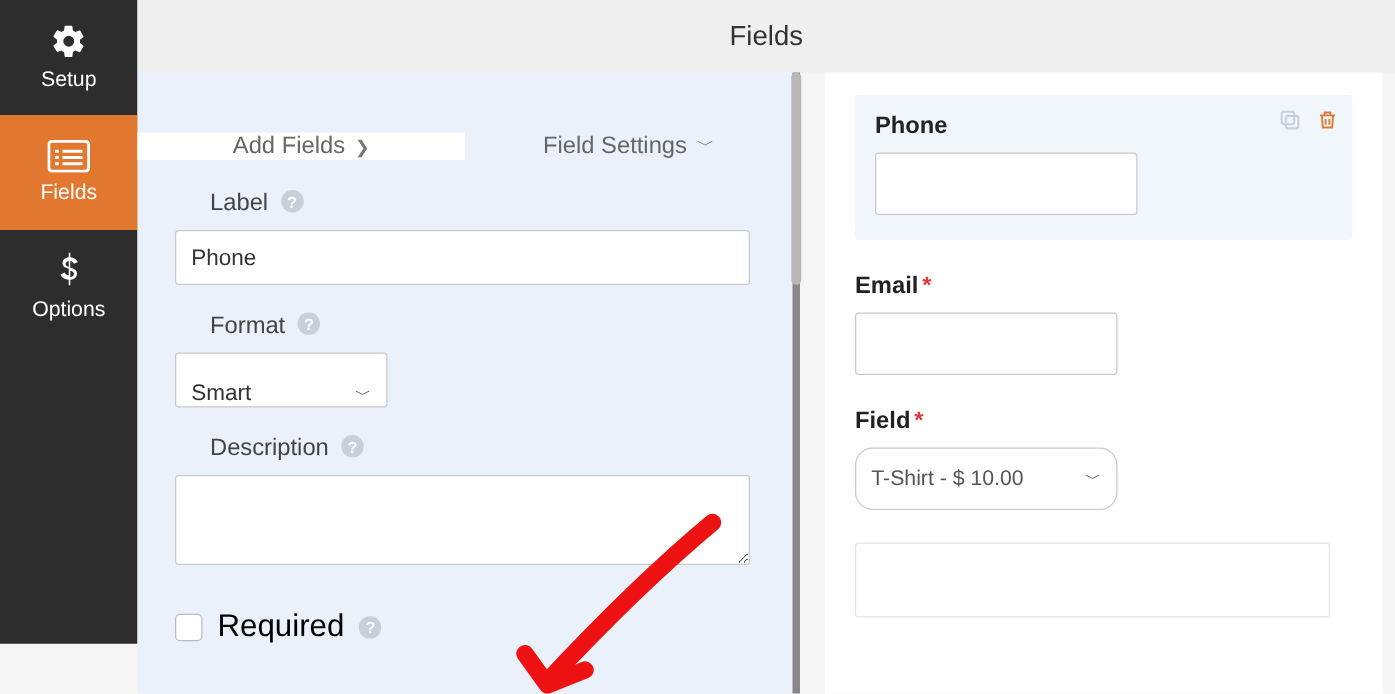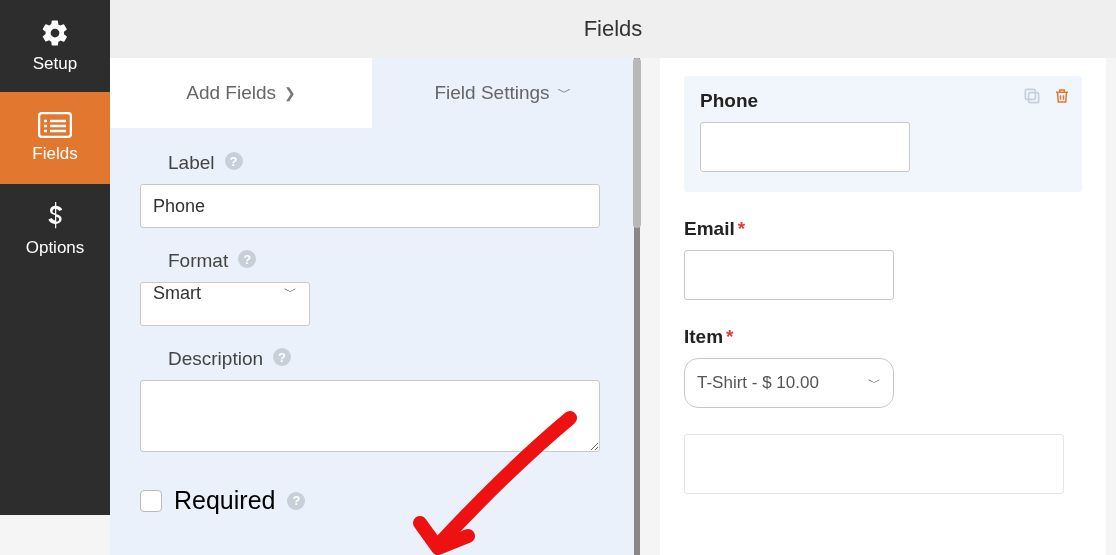--- a/index.html
+++ b/index.html
@@ -50,20 +50,21 @@
       position: absolute;
       left: 110px; top: 58px;
       width: 530px;
       height: 497px;
       background: #eaf1fb;
       border-right: 6px solid #888;
     }
     .tabs {
       display: flex;
       height: 70px;
+      align-items: flex-end;
     }
     .tab {
       flex: 1;
       display: flex;
       align-items: center;
       justify-content: center;
       font-size: 19px;
       color: #666;
       cursor: pointer;
       gap: 8px;
@@ -98,21 +99,21 @@
       border-radius: 3px;
       background: #fff;
       padding: 0 12px;
       font-size: 18px;
       color: #333;
     }
     .select-wrap {
       width: 170px; height: 44px;
       border: 1px solid #c9c9c9; border-radius: 3px;
       background: #fff;
-      display: flex; align-items: flex-start; justify-content: space-between;
+      display: flex; align-items: flex-end; justify-content: space-between;
       padding: 0 12px; font-size: 18px; color: #333;
     }
     .textarea {
       width: 460px; height: 72px;
       border: 1px solid #c9c9c9; border-radius: 3px;
       background: #fff; resize: both;
     }
     .req-row {
       display:flex; align-items:center; gap: 12px; margin-top: 30px;
     }
@@ -285,21 +286,21 @@
   <div class="field-block">
     <div class="field-label">
       <span>Email</span>
       <span class="req-star">*</span>
     </div>
     <div class="field-input-box"></div>
   </div>
 
   <div class="field-block">
     <div class="field-label">
-      <span>Item</span>
+      <span>Field</span>
       <span class="req-star">*</span>
     </div>
     <div class="field-select">
       <span>T-Shirt - $ 10.00</span>
       <span style="font-size:13px;">﹀</span>
     </div>
   </div>
 
   <div style="width:380px;height:60px;border:1px solid #e5e5e5;border-radius:3px;margin-top:4px;"></div>
 </div>

